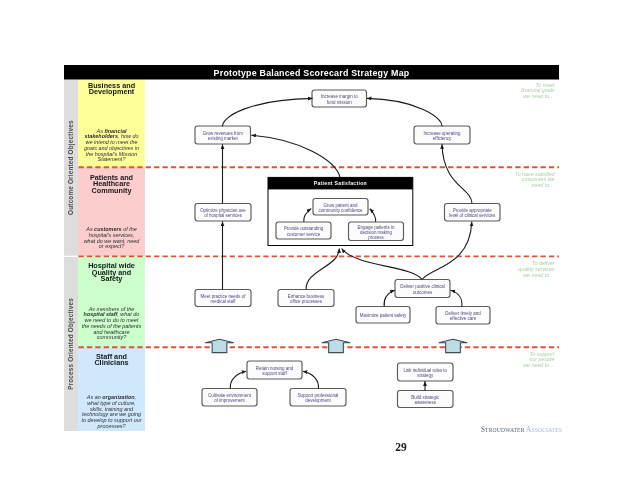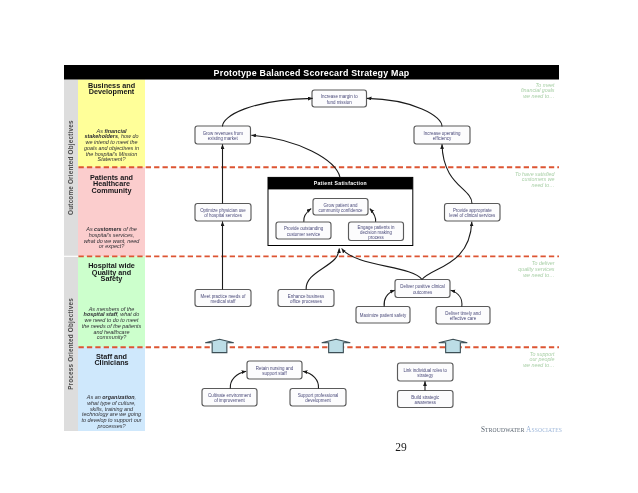--- a/index.html
+++ b/index.html
@@ -1,20 +1,20 @@
 <!DOCTYPE html>
 <html><head>
 <meta charset="utf-8">
 <style>
   html,body{margin:0;padding:0;background:#ffffff;}
   body{width:638px;height:493px;overflow:hidden;font-family:"Liberation Sans",sans-serif;}
   #page{position:relative;width:638px;height:493px;background:#fff;}
   svg#slide{position:absolute;left:0;top:0;width:638px;height:493px;display:block;}
   .pagenum{position:absolute;left:390px;top:441px;width:22px;text-align:center;
-    font-family:"Liberation Serif",serif;font-size:11.5px;font-weight:normal;color:#1a1a1a;}
+    font-family:"Liberation Serif",serif;font-size:11.5px;font-weight:bold;color:#1a1a1a;}
   .nodetxt{font-family:"Liberation Sans",sans-serif;font-size:4.45px;fill:#4a4a7a;
     text-anchor:middle;dominant-baseline:middle;}
   .banner{font-family:"Liberation Sans",sans-serif;font-size:8.85px;font-weight:bold;
     fill:#ffffff;text-anchor:middle;letter-spacing:.22px;}
   .grouphdr{font-family:"Liberation Sans",sans-serif;font-size:5.1px;font-weight:bold;
     fill:#ffffff;text-anchor:middle;letter-spacing:.3px;}
   .persphdr{font-family:"Liberation Sans",sans-serif;font-size:7.25px;font-weight:bold;
     fill:#17171a;text-anchor:middle;}
   .perspq{font-family:"Liberation Sans",sans-serif;font-size:5.45px;font-style:italic;
     fill:#2e2e33;text-anchor:middle;}

